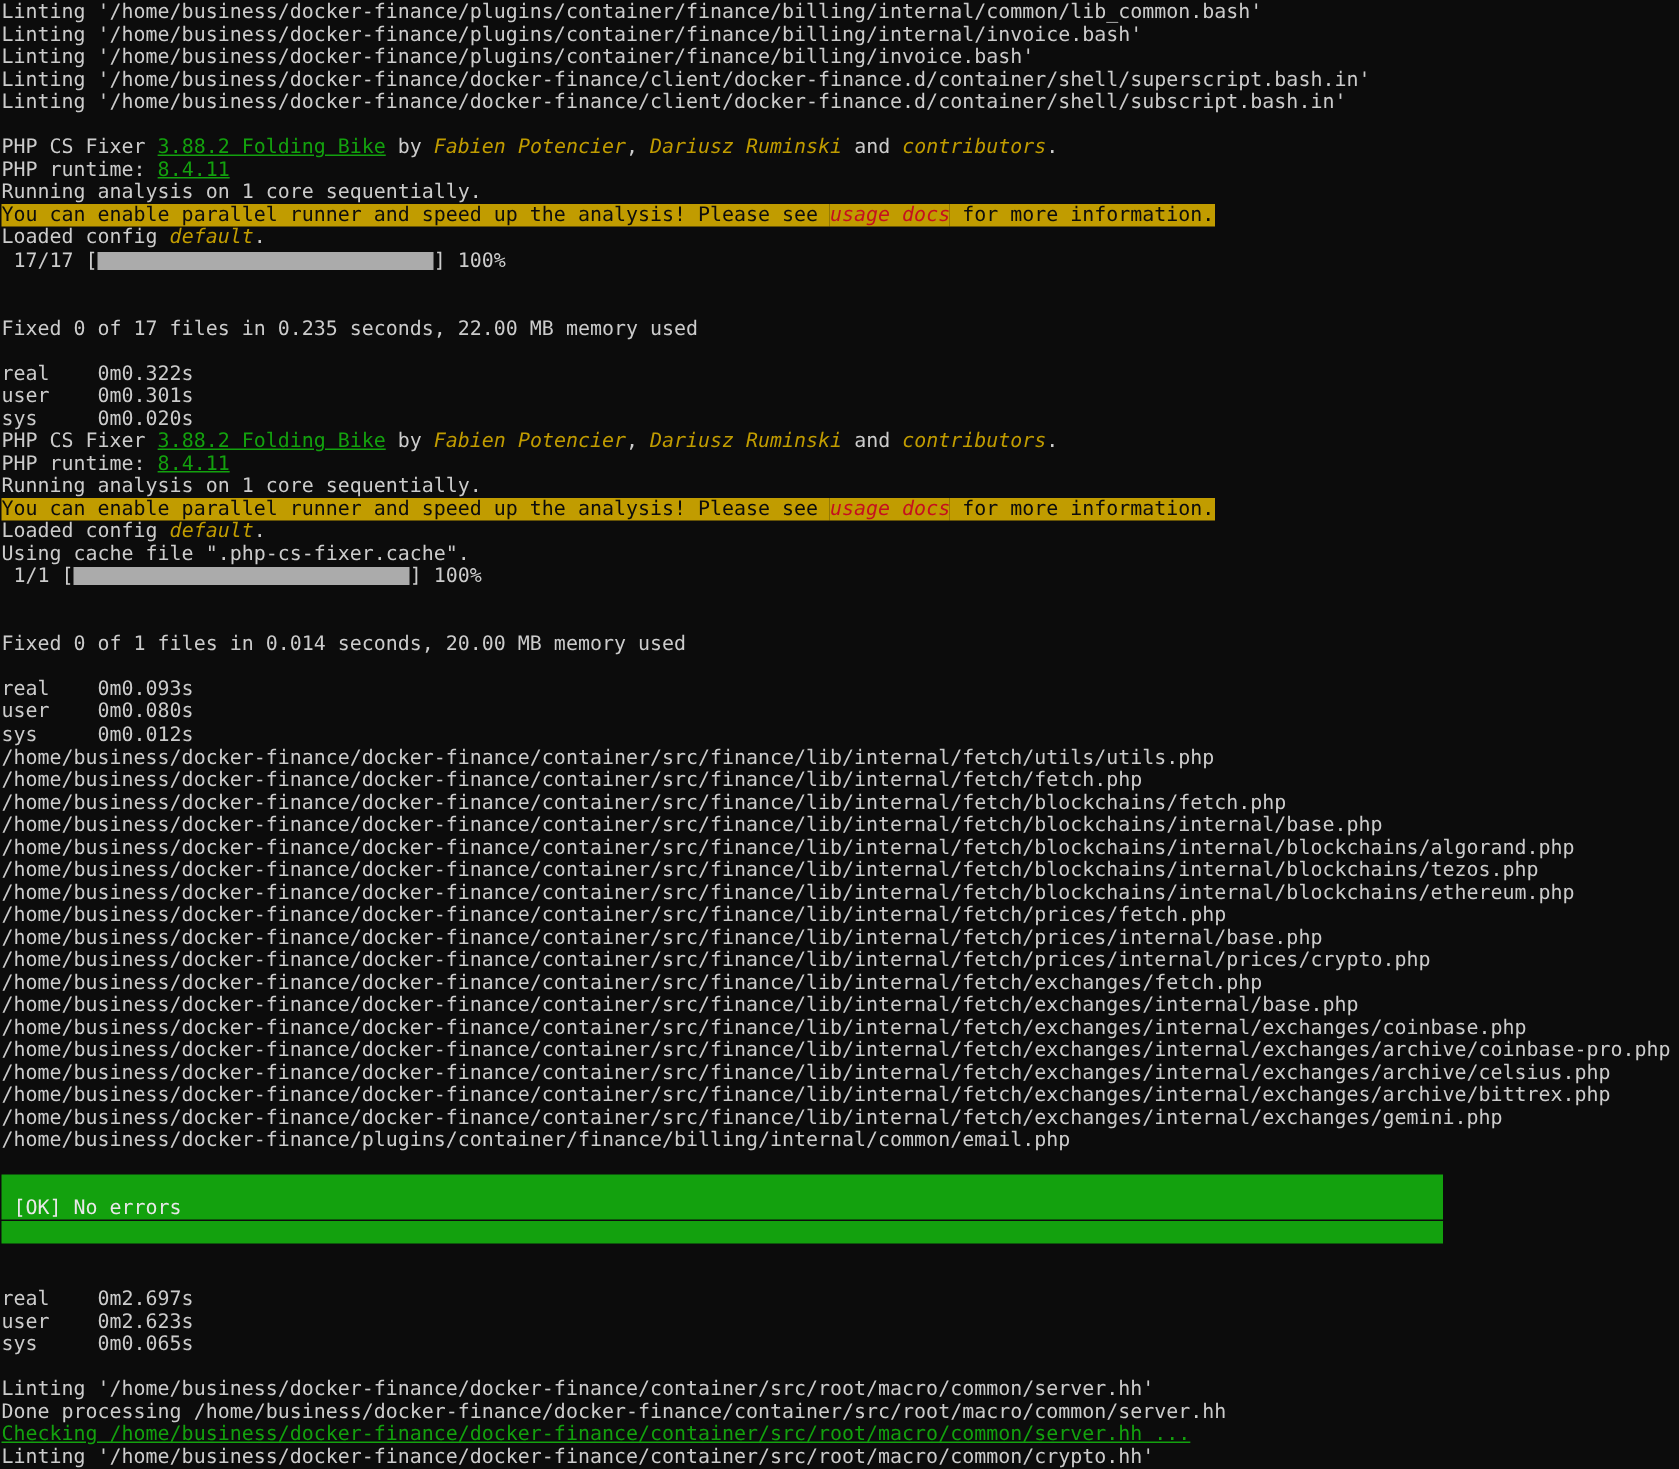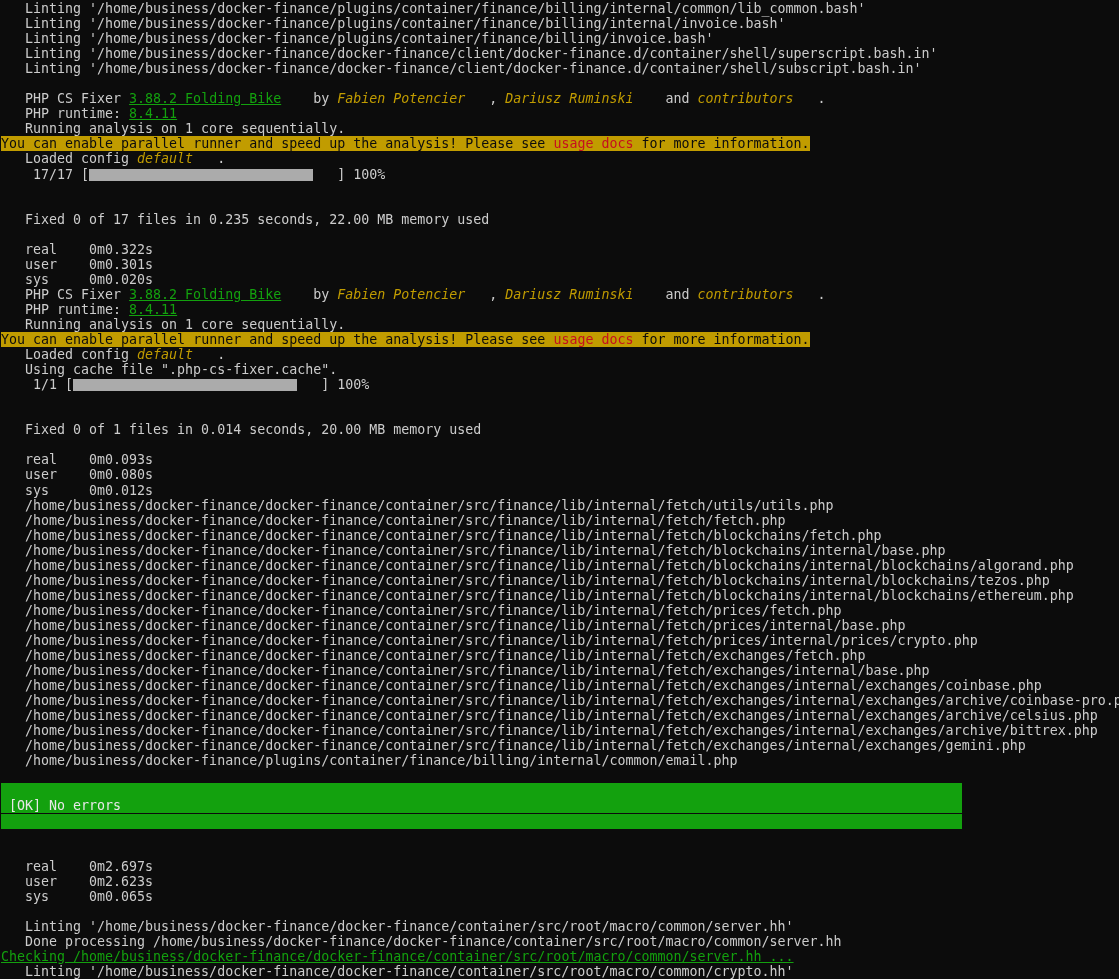--- a/index.html
+++ b/index.html
@@ -10,25 +10,25 @@
     box-sizing: border-box;
     padding: 1px 0 0 1px;
     background: var(--background, #0C0C0C);
     color: var(--foreground, #CCCCCC);
     font-family: "DejaVu Sans Mono", "Liberation Mono", monospace;
     font-size: 13.3px;
     line-height: 15.06px;
     white-space: pre;
   }
   .term-line { height: 15.06px; }
-  .s-fg      { color: inherit; padding-left: 24px; }
+  .s-fg      { color: inherit; }
   .s-green   { color: var(--green, #13A10E); text-decoration: underline; }
   .s-yellow  { color: var(--yellow, #C19C00); font-style: italic; }
   .s-warn    { background: var(--warning-bg, #C19C00); color: var(--warning-fg, #0C0C0C); margin-top: 28px; }
-  .s-warnred { background: var(--warning-bg, #C19C00); color: var(--red, #C50F1F); }
+  .s-warnred { background: var(--warning-bg, #C19C00); color: var(--red, #C50F1F); font-style: italic; }
   .s-ok      { background: var(--ok-bg, #13A10E); color: var(--ok-fg, #E8E8E8); margin-top: 13px; }
   .s-bar     { display: inline-block; background: var(--progress-bar, #ABABAB);
                height: 12px; vertical-align: -2px; }
 </style>
 </head>
 <body>
 
 <div class="terminal"><div class="term-line"><span class="s-fg">Linting '/home/business/docker-finance/plugins/container/finance/billing/internal/common/lib_common.bash'</span></div><div class="term-line"><span class="s-fg">Linting '/home/business/docker-finance/plugins/container/finance/billing/internal/invoice.bash'</span></div><div class="term-line"><span class="s-fg">Linting '/home/business/docker-finance/plugins/container/finance/billing/invoice.bash'</span></div><div class="term-line"><span class="s-fg">Linting '/home/business/docker-finance/docker-finance/client/docker-finance.d/container/shell/superscript.bash.in'</span></div><div class="term-line"><span class="s-fg">Linting '/home/business/docker-finance/docker-finance/client/docker-finance.d/container/shell/subscript.bash.in'</span></div><div class="term-line"></div><div class="term-line"><span class="s-fg">PHP CS Fixer </span><span class="s-green">3.88.2 Folding Bike</span><span class="s-fg"> by </span><span class="s-yellow">Fabien Potencier</span><span class="s-fg">, </span><span class="s-yellow">Dariusz Ruminski</span><span class="s-fg"> and </span><span class="s-yellow">contributors</span><span class="s-fg">.</span></div><div class="term-line"><span class="s-fg">PHP runtime: </span><span class="s-green">8.4.11</span></div><div class="term-line"><span class="s-fg">Running analysis on 1 core sequentially.</span></div><div class="term-line"><span class="s-warn">You can enable parallel runner and speed up the analysis! Please see </span><span class="s-warnred">usage docs</span><span class="s-warn"> for more information.</span></div><div class="term-line"><span class="s-fg">Loaded config </span><span class="s-yellow">default</span><span class="s-fg">.</span></div><div class="term-line"><span class="s-fg"> 17/17 [</span><span class="s-bar" style="width: 28ch;"></span><span class="s-fg">] 100%</span></div><div class="term-line"></div><div class="term-line"></div><div class="term-line"><span class="s-fg">Fixed 0 of 17 files in 0.235 seconds, 22.00 MB memory used</span></div><div class="term-line"></div><div class="term-line"><span class="s-fg">real    0m0.322s</span></div><div class="term-line"><span class="s-fg">user    0m0.301s</span></div><div class="term-line"><span class="s-fg">sys     0m0.020s</span></div><div class="term-line"><span class="s-fg">PHP CS Fixer </span><span class="s-green">3.88.2 Folding Bike</span><span class="s-fg"> by </span><span class="s-yellow">Fabien Potencier</span><span class="s-fg">, </span><span class="s-yellow">Dariusz Ruminski</span><span class="s-fg"> and </span><span class="s-yellow">contributors</span><span class="s-fg">.</span></div><div class="term-line"><span class="s-fg">PHP runtime: </span><span class="s-green">8.4.11</span></div><div class="term-line"><span class="s-fg">Running analysis on 1 core sequentially.</span></div><div class="term-line"><span class="s-warn">You can enable parallel runner and speed up the analysis! Please see </span><span class="s-warnred">usage docs</span><span class="s-warn"> for more information.</span></div><div class="term-line"><span class="s-fg">Loaded config </span><span class="s-yellow">default</span><span class="s-fg">.</span></div><div class="term-line"><span class="s-fg">Using cache file ".php-cs-fixer.cache".</span></div><div class="term-line"><span class="s-fg"> 1/1 [</span><span class="s-bar" style="width: 28ch;"></span><span class="s-fg">] 100%</span></div><div class="term-line"></div><div class="term-line"></div><div class="term-line"><span class="s-fg">Fixed 0 of 1 files in 0.014 seconds, 20.00 MB memory used</span></div><div class="term-line"></div><div class="term-line"><span class="s-fg">real    0m0.093s</span></div><div class="term-line"><span class="s-fg">user    0m0.080s</span></div><div class="term-line"><span class="s-fg">sys     0m0.012s</span></div><div class="term-line"><span class="s-fg">/home/business/docker-finance/docker-finance/container/src/finance/lib/internal/fetch/utils/utils.php</span></div><div class="term-line"><span class="s-fg">/home/business/docker-finance/docker-finance/container/src/finance/lib/internal/fetch/fetch.php</span></div><div class="term-line"><span class="s-fg">/home/business/docker-finance/docker-finance/container/src/finance/lib/internal/fetch/blockchains/fetch.php</span></div><div class="term-line"><span class="s-fg">/home/business/docker-finance/docker-finance/container/src/finance/lib/internal/fetch/blockchains/internal/base.php</span></div><div class="term-line"><span class="s-fg">/home/business/docker-finance/docker-finance/container/src/finance/lib/internal/fetch/blockchains/internal/blockchains/algorand.php</span></div><div class="term-line"><span class="s-fg">/home/business/docker-finance/docker-finance/container/src/finance/lib/internal/fetch/blockchains/internal/blockchains/tezos.php</span></div><div class="term-line"><span class="s-fg">/home/business/docker-finance/docker-finance/container/src/finance/lib/internal/fetch/blockchains/internal/blockchains/ethereum.php</span></div><div class="term-line"><span class="s-fg">/home/business/docker-finance/docker-finance/container/src/finance/lib/internal/fetch/prices/fetch.php</span></div><div class="term-line"><span class="s-fg">/home/business/docker-finance/docker-finance/container/src/finance/lib/internal/fetch/prices/internal/base.php</span></div><div class="term-line"><span class="s-fg">/home/business/docker-finance/docker-finance/container/src/finance/lib/internal/fetch/prices/internal/prices/crypto.php</span></div><div class="term-line"><span class="s-fg">/home/business/docker-finance/docker-finance/container/src/finance/lib/internal/fetch/exchanges/fetch.php</span></div><div class="term-line"><span class="s-fg">/home/business/docker-finance/docker-finance/container/src/finance/lib/internal/fetch/exchanges/internal/base.php</span></div><div class="term-line"><span class="s-fg">/home/business/docker-finance/docker-finance/container/src/finance/lib/internal/fetch/exchanges/internal/exchanges/coinbase.php</span></div><div class="term-line"><span class="s-fg">/home/business/docker-finance/docker-finance/container/src/finance/lib/internal/fetch/exchanges/internal/exchanges/archive/coinbase-pro.php</span></div><div class="term-line"><span class="s-fg">/home/business/docker-finance/docker-finance/container/src/finance/lib/internal/fetch/exchanges/internal/exchanges/archive/celsius.php</span></div><div class="term-line"><span class="s-fg">/home/business/docker-finance/docker-finance/container/src/finance/lib/internal/fetch/exchanges/internal/exchanges/archive/bittrex.php</span></div><div class="term-line"><span class="s-fg">/home/business/docker-finance/docker-finance/container/src/finance/lib/internal/fetch/exchanges/internal/exchanges/gemini.php</span></div><div class="term-line"><span class="s-fg">/home/business/docker-finance/plugins/container/finance/billing/internal/common/email.php</span></div><div class="term-line"></div><div class="term-line"><span class="s-ok">                                                                                                                        </span></div><div class="term-line"><span class="s-ok"> [OK] No errors                                                                                                         </span></div><div class="term-line"><span class="s-ok">                                                                                                                        </span></div><div class="term-line"></div><div class="term-line"></div><div class="term-line"><span class="s-fg">real    0m2.697s</span></div><div class="term-line"><span class="s-fg">user    0m2.623s</span></div><div class="term-line"><span class="s-fg">sys     0m0.065s</span></div><div class="term-line"></div><div class="term-line"><span class="s-fg">Linting '/home/business/docker-finance/docker-finance/container/src/root/macro/common/server.hh'</span></div><div class="term-line"><span class="s-fg">Done processing /home/business/docker-finance/docker-finance/container/src/root/macro/common/server.hh</span></div><div class="term-line"><span class="s-green">Checking /home/business/docker-finance/docker-finance/container/src/root/macro/common/server.hh ...</span></div><div class="term-line"><span class="s-fg">Linting '/home/business/docker-finance/docker-finance/container/src/root/macro/common/crypto.hh'</span></div></div>
 
 </body></html>

